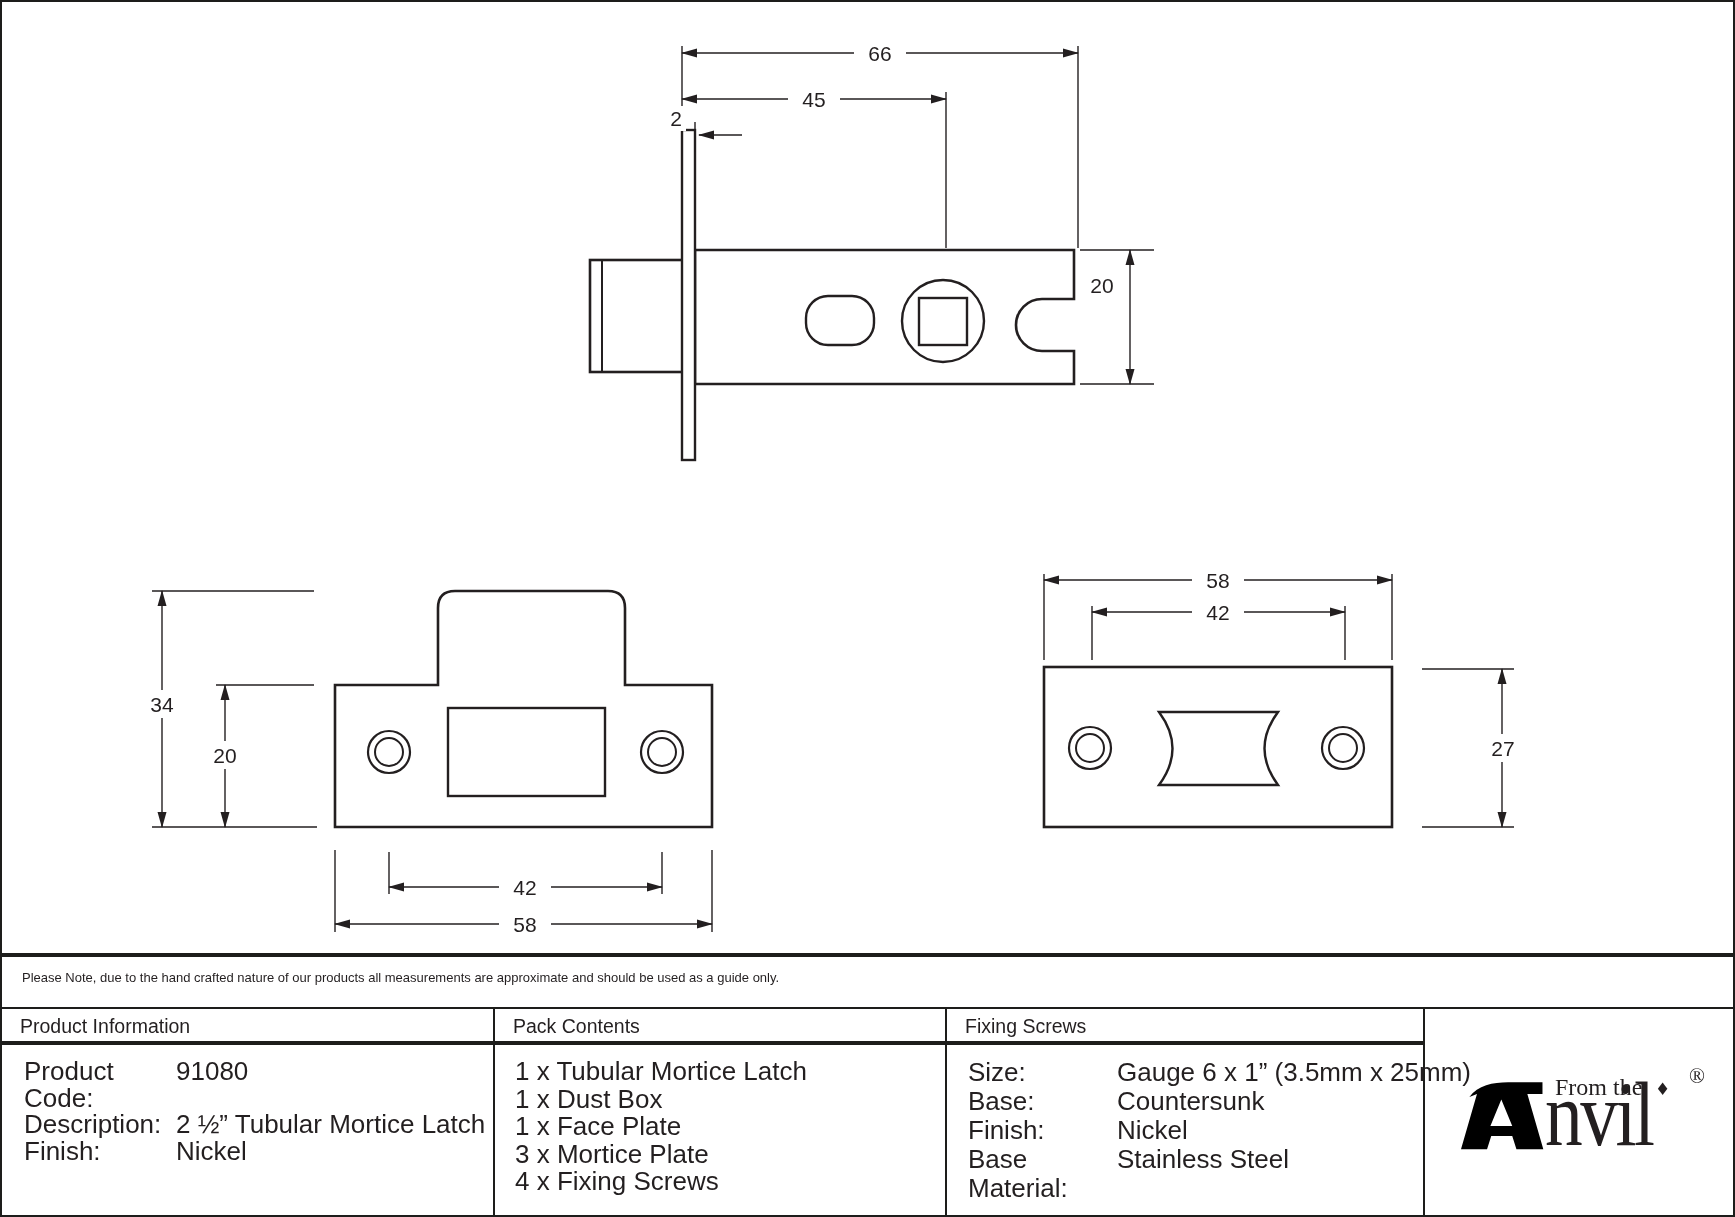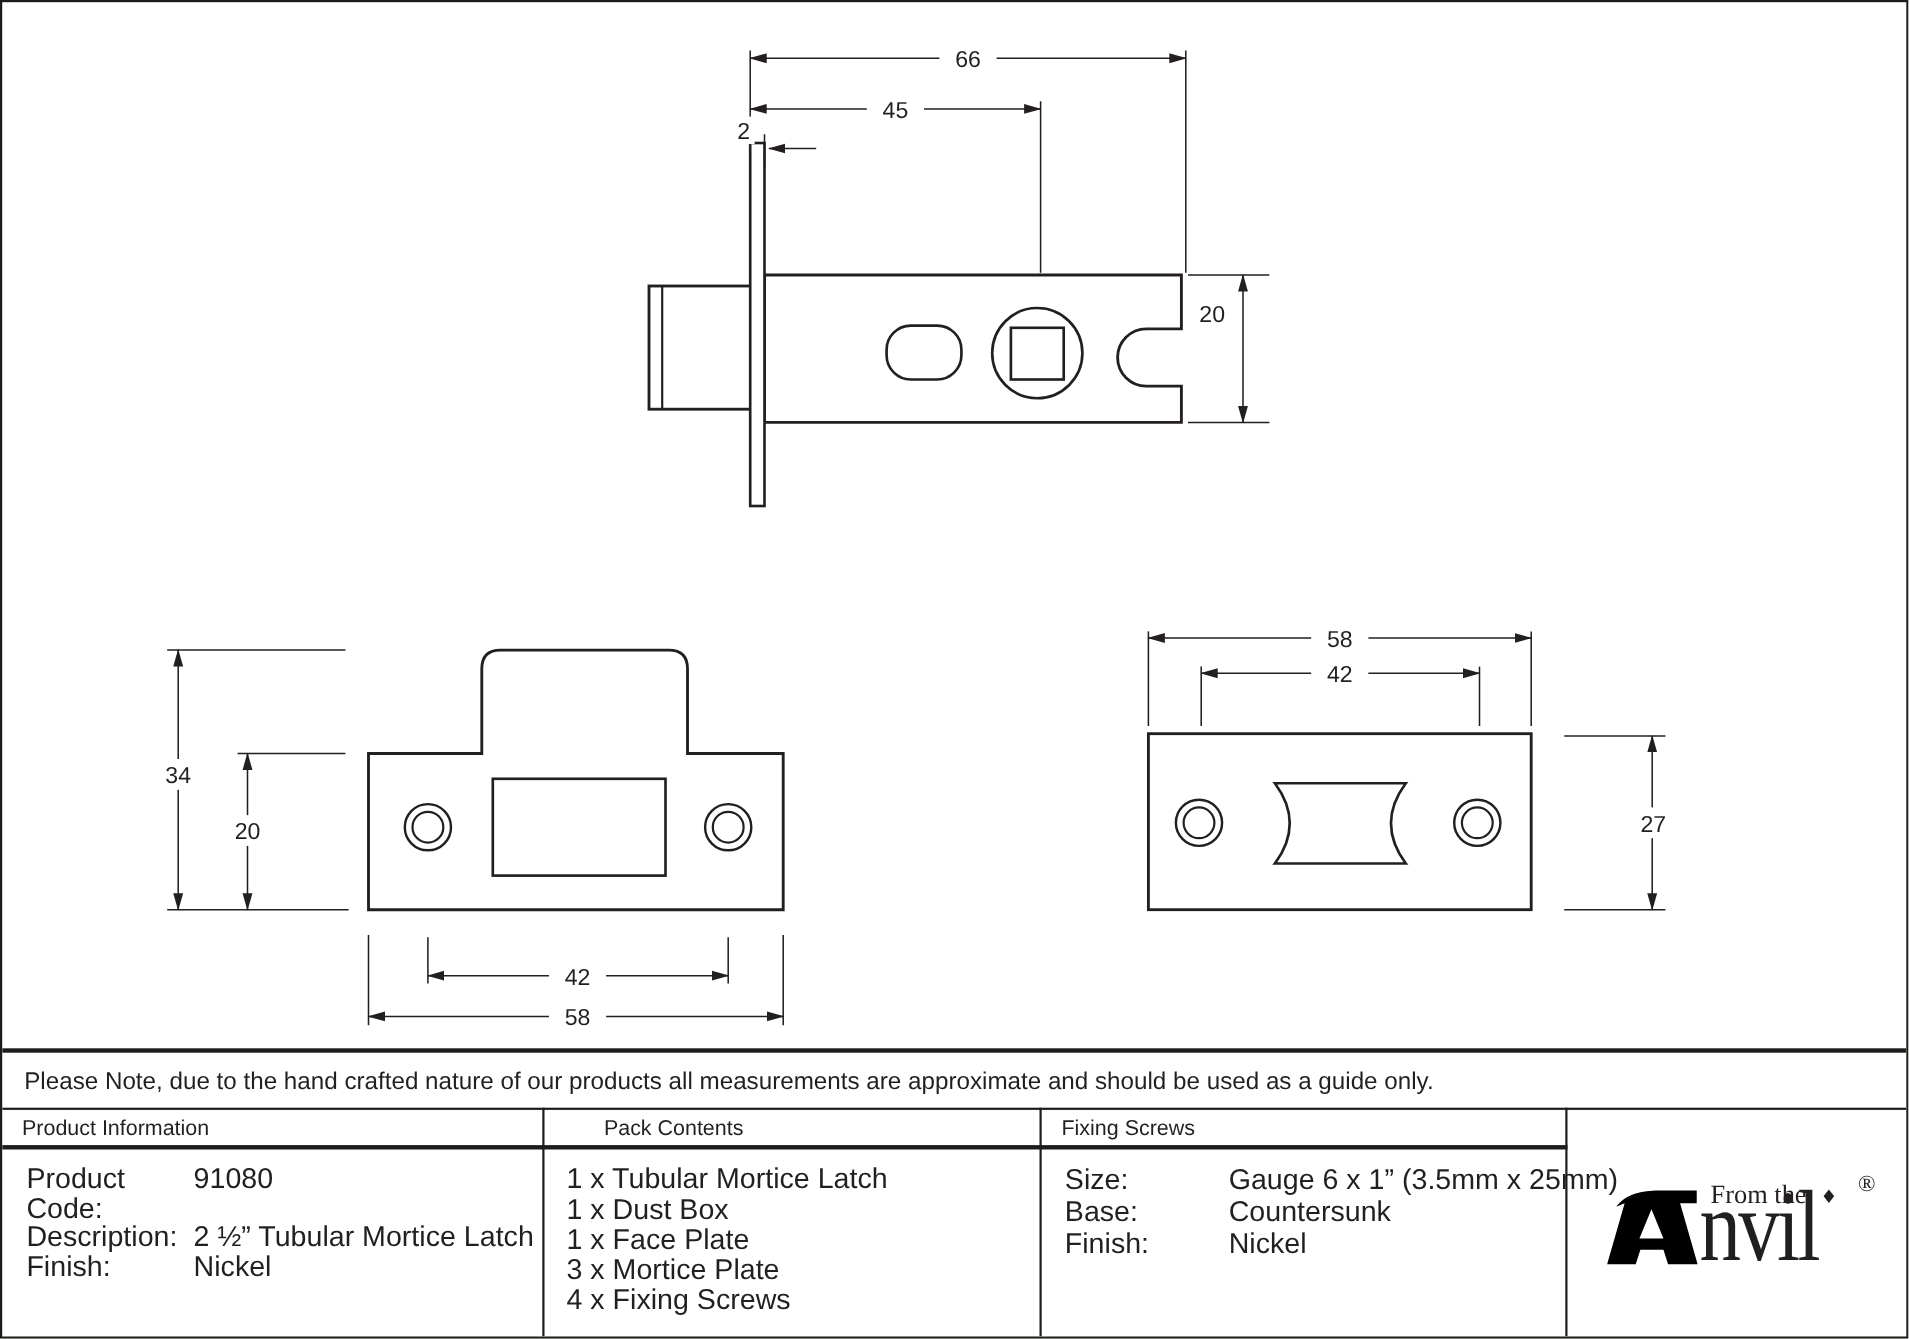--- a/index.html
+++ b/index.html
@@ -5,21 +5,21 @@
   html,body{margin:0;padding:0;background:#e8e8e8;}
   .sheet{
     position:relative;width:1735px;height:1217px;margin:0 auto;
     background:#ffffff;border:2px solid #1d1d1b;box-sizing:border-box;
     font-family:"Liberation Sans","DejaVu Sans",sans-serif;color:#231f20;overflow:hidden;padding-left:16px;
   }
   .drawing-svg{position:absolute;left:0;top:0;}
   
   .hline,.vline{position:absolute;background:#1d1d1b;}
   
-  .note-text{position:absolute;left:20px;top:968px;font-size:22px;}
+  .note-text{position:absolute;left:20px;top:968px;font-size:13px;}
   .col-header{position:absolute;top:1013px;font-size:19.5px;}
   .cell{position:absolute;font-size:26px;}
   .kv-row{display:flex;}
   .kv-label{flex:0 0 152px;}
   .fix .kv-label{flex:0 0 149px;}
   .pack-item{display:block;}
   
   .logo{position:absolute;left:1437px;top:1050px;width:286px;height:140px;text-decoration:underline;}
   .anvil-a{position:absolute;left:22px;top:24px;}
   .logo-from{position:absolute;left:116px;top:22px;font-family:"Liberation Serif","DejaVu Serif",serif;font-size:24px;}
@@ -147,21 +147,21 @@
   <div class="hline" style="left:0;top:951px;width:1731px;height:4px;"></div>
   <div class="note-text">Please Note, due to the hand crafted nature of our products all measurements are approximate and should be used as a guide only.</div>
 
   <div class="hline" style="left:0;top:1005px;width:1731px;height:2px;"></div>
   <div class="hline" style="left:0;top:1039px;width:1423px;height:4px;"></div>
   <div class="vline" style="left:491px;top:1005px;width:2px;height:208px;"></div>
   <div class="vline" style="left:943px;top:1005px;width:2px;height:208px;"></div>
   <div class="vline" style="left:1421px;top:1005px;width:2px;height:208px;"></div>
 
   <div class="col-header" style="left:18px;">Product Information</div>
-  <div class="col-header" style="left:511px;margin-left:36px;">Pack Contents</div>
+  <div class="col-header" style="left:511px;">Pack Contents</div>
   <div class="col-header" style="left:963px;">Fixing Screws</div>
 
   <div class="cell" style="left:22px;top:1056px;line-height:26.5px;">
     <div class="kv-row">
       <span class="kv-label">Product Code:</span>
       <span>91080</span>
     </div>
     <div class="kv-row">
       <span class="kv-label">Description:</span>
       <span>2 ½” Tubular Mortice Latch</span>
@@ -185,20 +185,24 @@
       <span class="kv-label">Size:</span>
       <span>Gauge 6 x 1” (3.5mm x 25mm)</span>
     </div>
     <div class="kv-row">
       <span class="kv-label">Base:</span>
       <span>Countersunk</span>
     </div>
     <div class="kv-row">
       <span class="kv-label">Finish:</span>
       <span>Nickel</span>
+    </div>
+    <div class="kv-row">
+      <span class="kv-label">Base Material:</span>
+      <span>Stainless Steel</span>
     </div>
   </div>
 
   <div class="logo">
     <svg class="anvil-a" width="84" height="78" viewBox="0 0 100 100" preserveAspectRatio="none">
       <path fill="#000" fill-rule="evenodd" d="M10,27 C20,12 38,8 56,8 L97,8 L97,23 L79,23 L98,94 L66,94 L61,77 L36,77 L31,94 L0,94 L19,23 Z
                M48,30 L61,64 L35,64 Z"></path>
     </svg>
     <span class="logo-from">From the</span>
     <span class="logo-diamond">♦</span>

